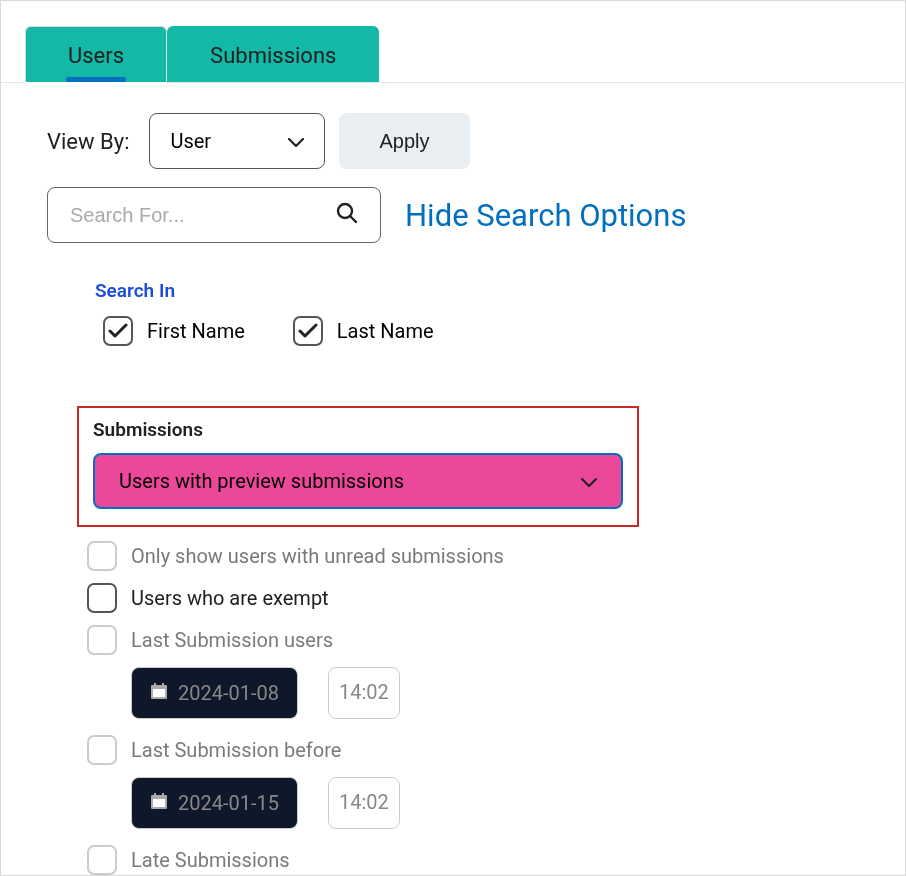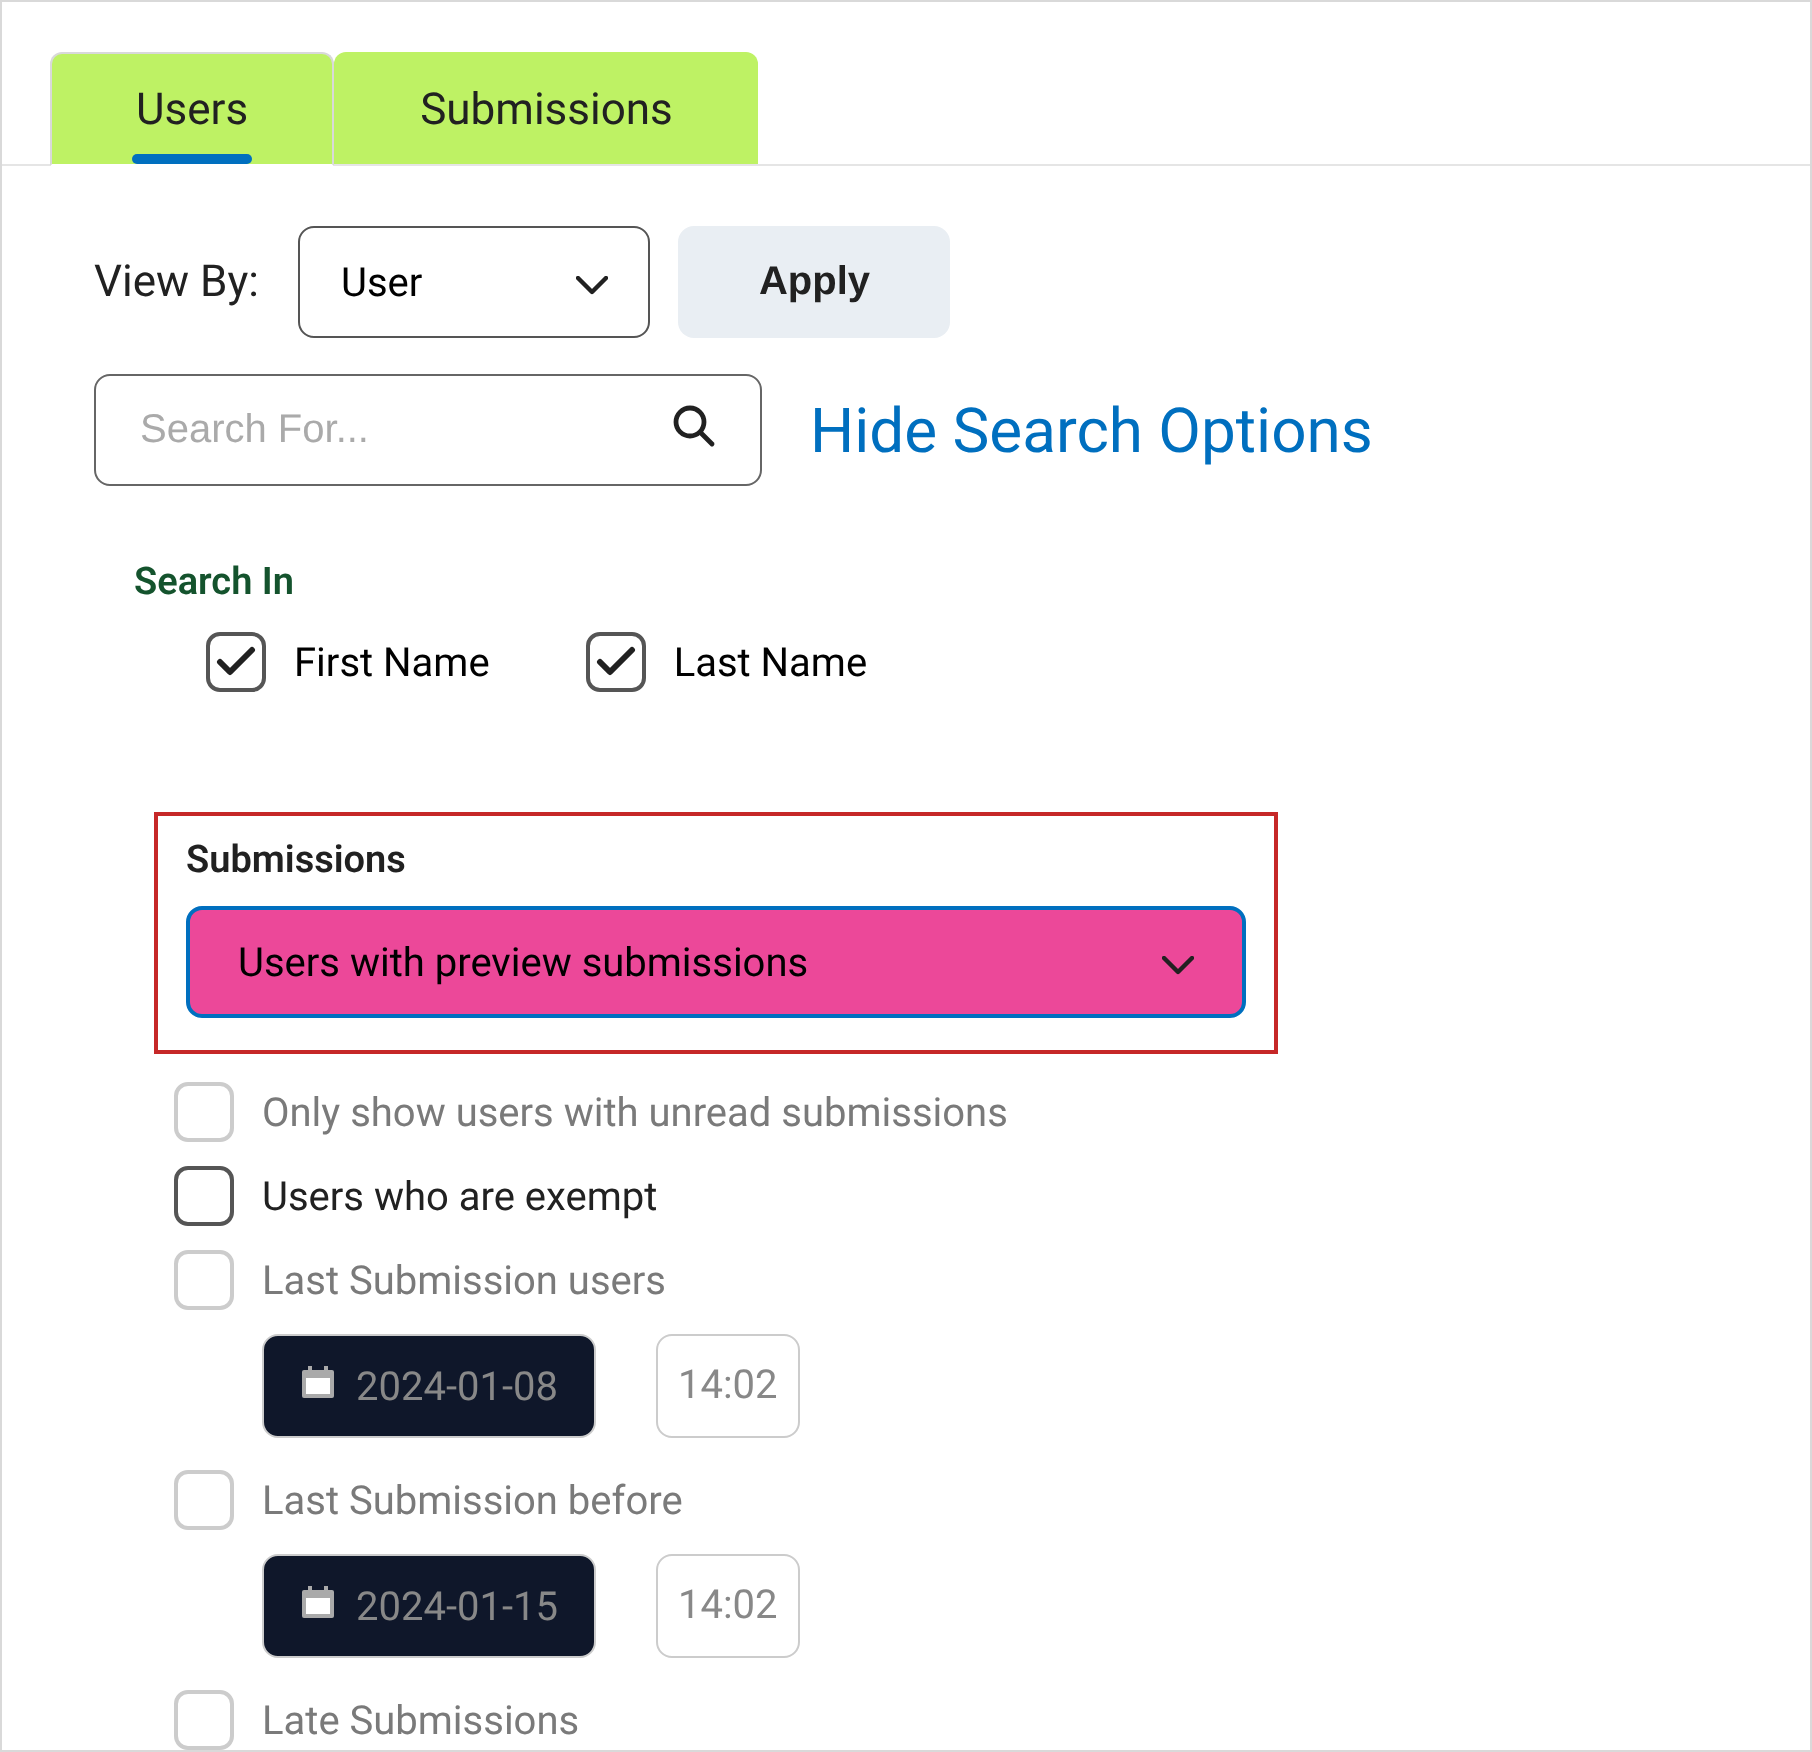--- a/index.html
+++ b/index.html
@@ -25,21 +25,21 @@
 .tab {
   padding: 16px 42px 14px;
   font-size: 22px;
   color: #212121;
   cursor: pointer;
   position: relative;
   border: 1px solid transparent;
   border-bottom: none;
   border-top-left-radius: 6px;
   border-top-right-radius: 6px;
-  background: #bef264;
+  background: #14b8a6;
 }
 .tab.active {
   border: 1px solid #d9d9d9;
   border-bottom-color: #fff;
   margin-bottom: -1px;
 }
 .tab.active::after {
   content: '';
   position: absolute;
   left: 50%;
@@ -80,21 +80,21 @@
   font-size: 20px;
   cursor: pointer;
   background: #fff;
 }
 .apply-btn {
   background: #e9eef3;
   border: none;
   border-radius: 8px;
   padding: 16px 40px;
   font-size: 20px;
-  font-weight: 700;
+  font-weight: 400;
   color: #212121;
   cursor: pointer;
   height: 56px;
 }
 
 
 .search-row {
   display: flex;
   align-items: center;
   gap: 24px;
@@ -123,22 +123,22 @@
   color: #006fbf;
   font-size: 31px;
   cursor: pointer;
   text-decoration: none;
 }
 
 
 .section-label {
   font-size: 19px;
   font-weight: 600;
-  color: #14532d;
-  margin-left: 20px;
+  color: #1d4ed8;
+  margin-left: 48px;
   margin-bottom: 14px;
 }
 .checkbox-row {
   display: flex;
   gap: 48px;
   margin-left: 56px;
   margin-bottom: 60px;
 }
 .check-item {
   display: flex;

